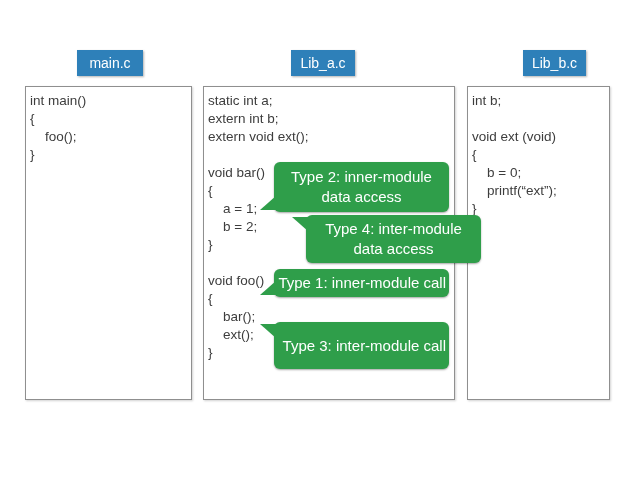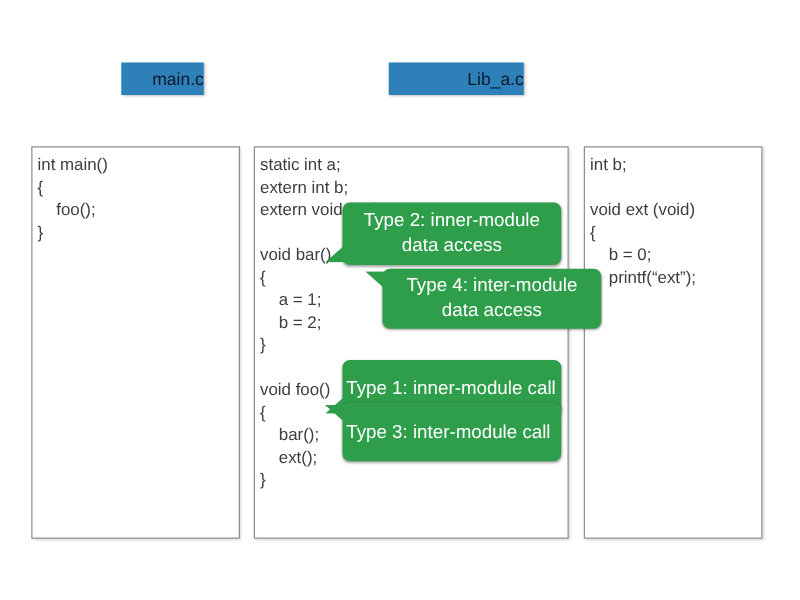--- a/index.html
+++ b/index.html
@@ -11,41 +11,39 @@
     font-family: "Liberation Sans", sans-serif;
     overflow: hidden;
   }
 
   
   .file-label {
     position: absolute;
     top: 50px;
     height: 26px;
     line-height: 26px;
-    text-align: right;
+    text-align: center;
     background: var(--header-blue, #2e80b9);
-    color: #0f172a;
+    color: #ffffff;
     font-size: 14px;
     box-shadow: 1px 1px 2px rgba(0,0,0,0.3);
-    margin-left: 20px;
   }
   .label-main  { left: 77px;  width: 66px; }
-  .label-lib-a { left: 291px; width: 64px; padding-left: 44px; }
+  .label-lib-a { left: 291px; width: 64px; }
   .label-lib-b { left: 523px; width: 63px; }
 
   
   .panel {
     position: absolute;
     top: 86px;
     height: 314px;
     background: #ffffff;
     border: 1px solid #8f8f8f;
     box-shadow: 1px 1px 2px rgba(0,0,0,0.18);
     box-sizing: border-box;
-    margin-top: 31px;
   }
   .panel-main  { left: 25px;  width: 167px; }
   .panel-lib-a { left: 203px; width: 252px; }
   .panel-lib-b { left: 467px; width: 143px; }
 
   .code {
     margin: 0;
     padding: 5px 2px 0 4px;
     font-family: "Liberation Sans", sans-serif;
     font-size: 13.5px;
@@ -57,29 +55,29 @@
   
   .callout {
     position: absolute;
     background: var(--callout-green, #2f9e4a);
     border-radius: 6px;
     color: #ffffff;
     font-size: 15px;
     line-height: 20px;
     display: flex;
     align-items: center;
-    justify-content: flex-start;
+    justify-content: flex-end;
     text-align: center;
     padding: 0 3px;
     box-sizing: border-box;
     box-shadow: 0 1px 2px rgba(0,0,0,0.35);
   }
   .callout-1 { left: 274px; top: 162px; width: 175px; height: 50px; }
   .callout-2 { left: 274px; top: 215px; width: 175px; height: 48px; margin-left: 32px; }
-  .callout-3 { left: 274px; top: 288px; width: 175px; height: 45px; }
+  .callout-3 { left: 274px; top: 269px; width: 175px; height: 28px; }
   .callout-4 { left: 274px; top: 322px; width: 175px; height: 47px; }
 
   .tail {
     position: absolute;
     width: 17px;
     height: 15px;
     background: var(--callout-green, #2f9e4a);
   }
   .tail-bottom {
     left: -14px;
@@ -92,20 +90,21 @@
     clip-path: polygon(0 0, 100% 0, 100% 100%);
   }
 </style>
 </head>
 <body>
 
 <div class="page">
 
   <div class="file-label label-main">main.c</div>
   <div class="file-label label-lib-a">Lib_a.c</div>
+  <div class="file-label label-lib-b">Lib_b.c</div>
 
   <div class="panel panel-main">
     <pre class="code">int main()
 {
     foo();
 }</pre>
   </div>
 
   <div class="panel panel-lib-a">
     <pre class="code">static int a;

